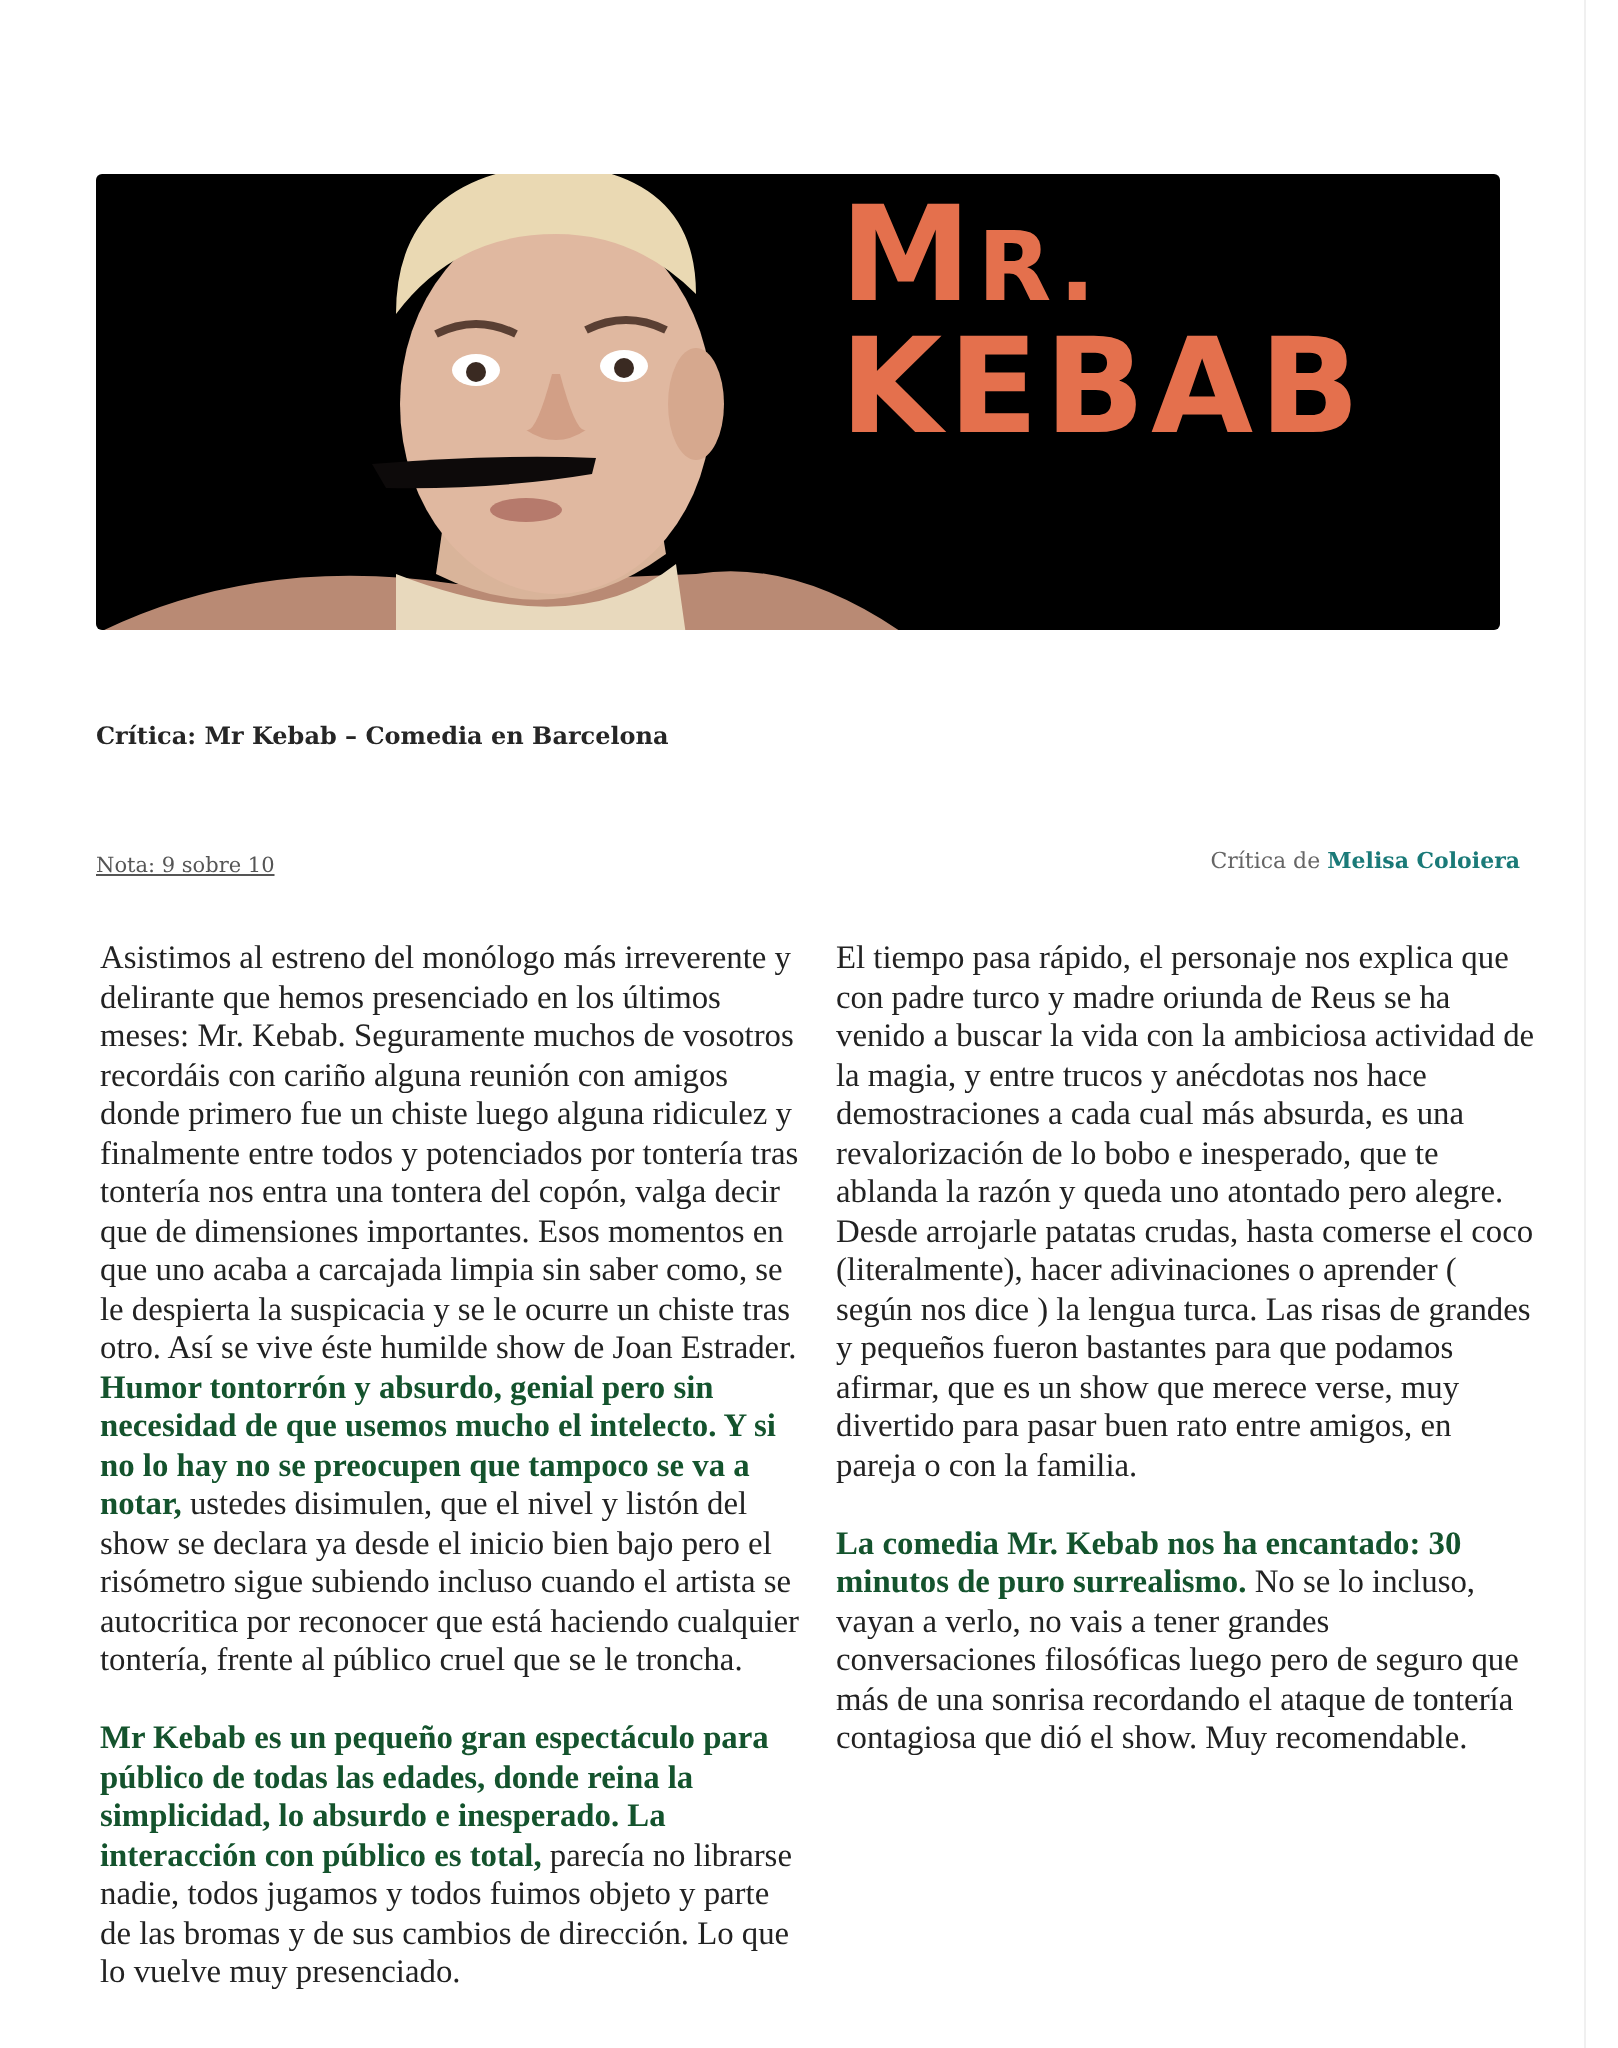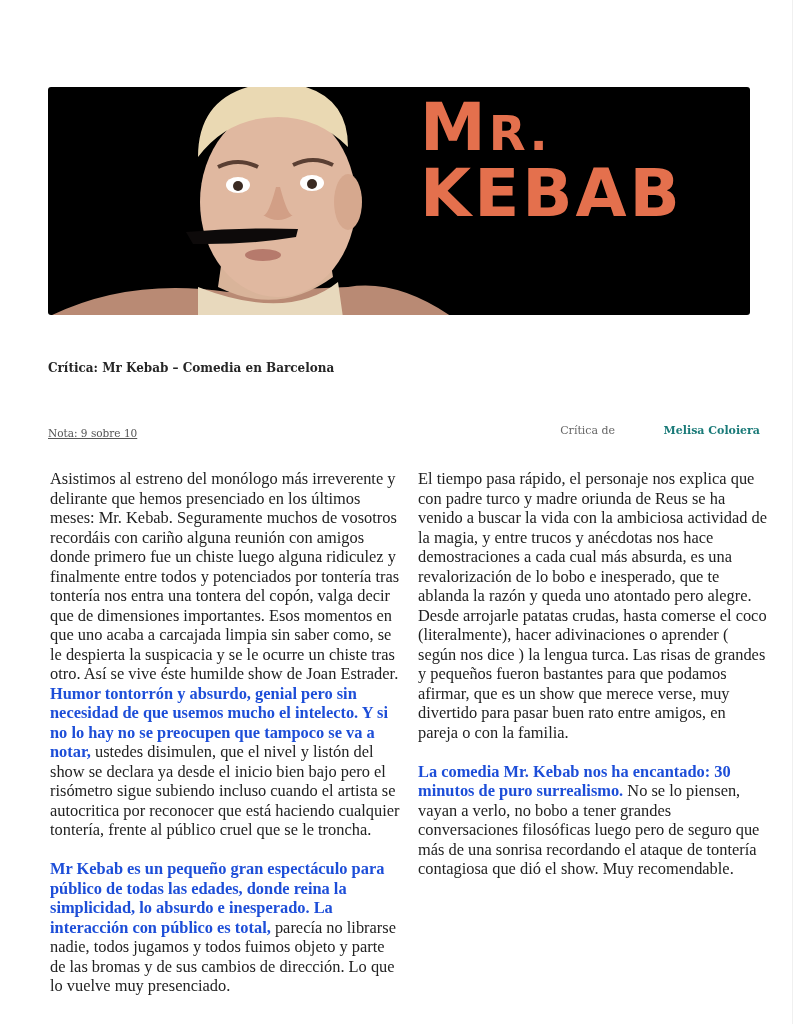--- a/index.html
+++ b/index.html
@@ -32,27 +32,27 @@
       font-family: "DejaVu Serif", serif; font-weight: bold; font-size: 12px; color: #262626;
     }
     .rating {
       position: absolute; left: 48px; top: 427px;
       font-family: "DejaVu Serif", serif; font-size: 10.5px; color: #555; text-decoration: underline;
     }
     .byline {
       position: absolute; right: 49px; top: 424px;
       font-family: "DejaVu Serif", serif; font-size: 11px; color: #666;
     }
-    .byline .author { color: #1a7a78; font-weight: bold; margin-left: 45px; }
+    .byline .author { color: #1a7a78; font-weight: bold; }
     .col {
       position: absolute; top: 469px; width: 350px;
       font-family: "Liberation Serif", serif; font-size: 16.4px; line-height: 19.5px; color: #222;
     }
     .col p { margin: 0 0 19.5px 0; }
-    .col b { color: #1d4ed8; }
+    .col b { color: #14532d; }
     .col-left { left: 50px; }
     .col-right { left: 418px; }
     .rule { position: absolute; left: 792px; top: 0; width: 1px; height: 1024px; background: #f0f0f0; }
   </style>
 </head>
 <body>
 
 <div class="logo">
 </div>
 
@@ -107,17 +107,17 @@
   <p>
     <b>Mr Kebab es un pequeño gran espectáculo para público de todas las edades, donde reina la simplicidad, lo absurdo e inesperado. La interacción con público es total,</b>
     <span>parecía no librarse nadie, todos jugamos y todos fuimos objeto y parte de las bromas y de sus cambios de dirección. Lo que lo vuelve muy presenciado.</span>
   </p>
 </div>
 
 <div class="col col-right">
   <p>El tiempo pasa rápido, el personaje nos explica que con padre turco y madre oriunda de Reus se ha venido a buscar la vida con la ambiciosa actividad de la magia, y entre trucos y anécdotas nos hace demostraciones a cada cual más absurda, es una revalorización de lo bobo e inesperado, que te ablanda la razón y queda uno atontado pero alegre. Desde arrojarle patatas crudas, hasta comerse el coco (literalmente), hacer adivinaciones o aprender ( según nos dice ) la lengua turca. Las risas de grandes y pequeños fueron bastantes para que podamos afirmar, que es un show que merece verse, muy divertido para pasar buen rato entre amigos, en pareja o con la familia.</p>
   <p>
     <b>La comedia Mr. Kebab nos ha encantado: 30 minutos de puro surrealismo.</b>
-    <span>No se lo piensen, vayan a verlo, no bobo a tener grandes conversaciones filosóficas luego pero de seguro que más de una sonrisa recordando el ataque de tontería contagiosa que dió el show. Muy recomendable.</span>
+    <span>No se lo incluso, vayan a verlo, no vais a tener grandes conversaciones filosóficas luego pero de seguro que más de una sonrisa recordando el ataque de tontería contagiosa que dió el show. Muy recomendable.</span>
   </p>
 </div>
 
 <div class="rule"></div>
 
 </body></html>

